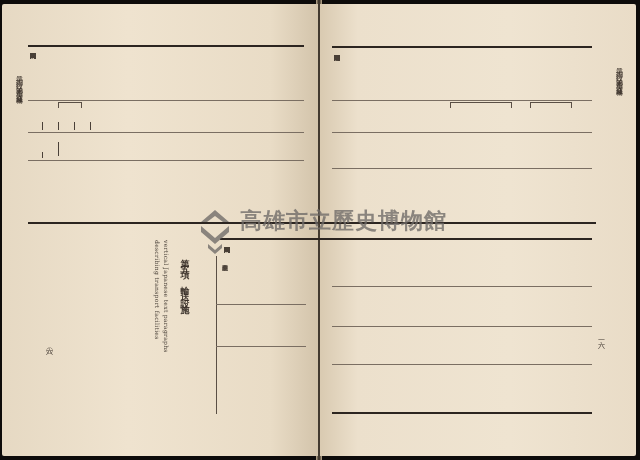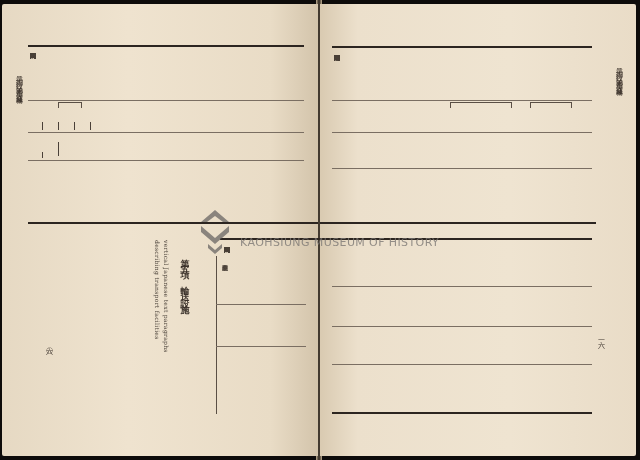--- a/index.html
+++ b/index.html
@@ -163,14 +163,14 @@
   <div class="rule" style="left:12px;top:408px;width:260px;"></div>
   <div class="pagenum" style="left:276px;top:332px;">六一</div>
 </div>
 
 <div class="watermark">
   <svg class="wm-logo" viewBox="0 0 38 46">
     <polygon points="19,2 33,14 27,14 19,8 11,14 5,14" fill="#6f6b68"></polygon>
     <polygon points="5,18 19,30 33,18 33,24 19,36 5,24" fill="#6f6b68"></polygon>
     <polygon points="12,36 19,42 26,36 26,40 19,46 12,40" fill="#6f6b68"></polygon>
   </svg>
-  <div class="wm-sub">KAOHSIUNG MUSEUM OF HISTORY</div>
+  <div class="wm-title">高雄市立歷史博物館</div>
 </div>
 
 </body></html>

